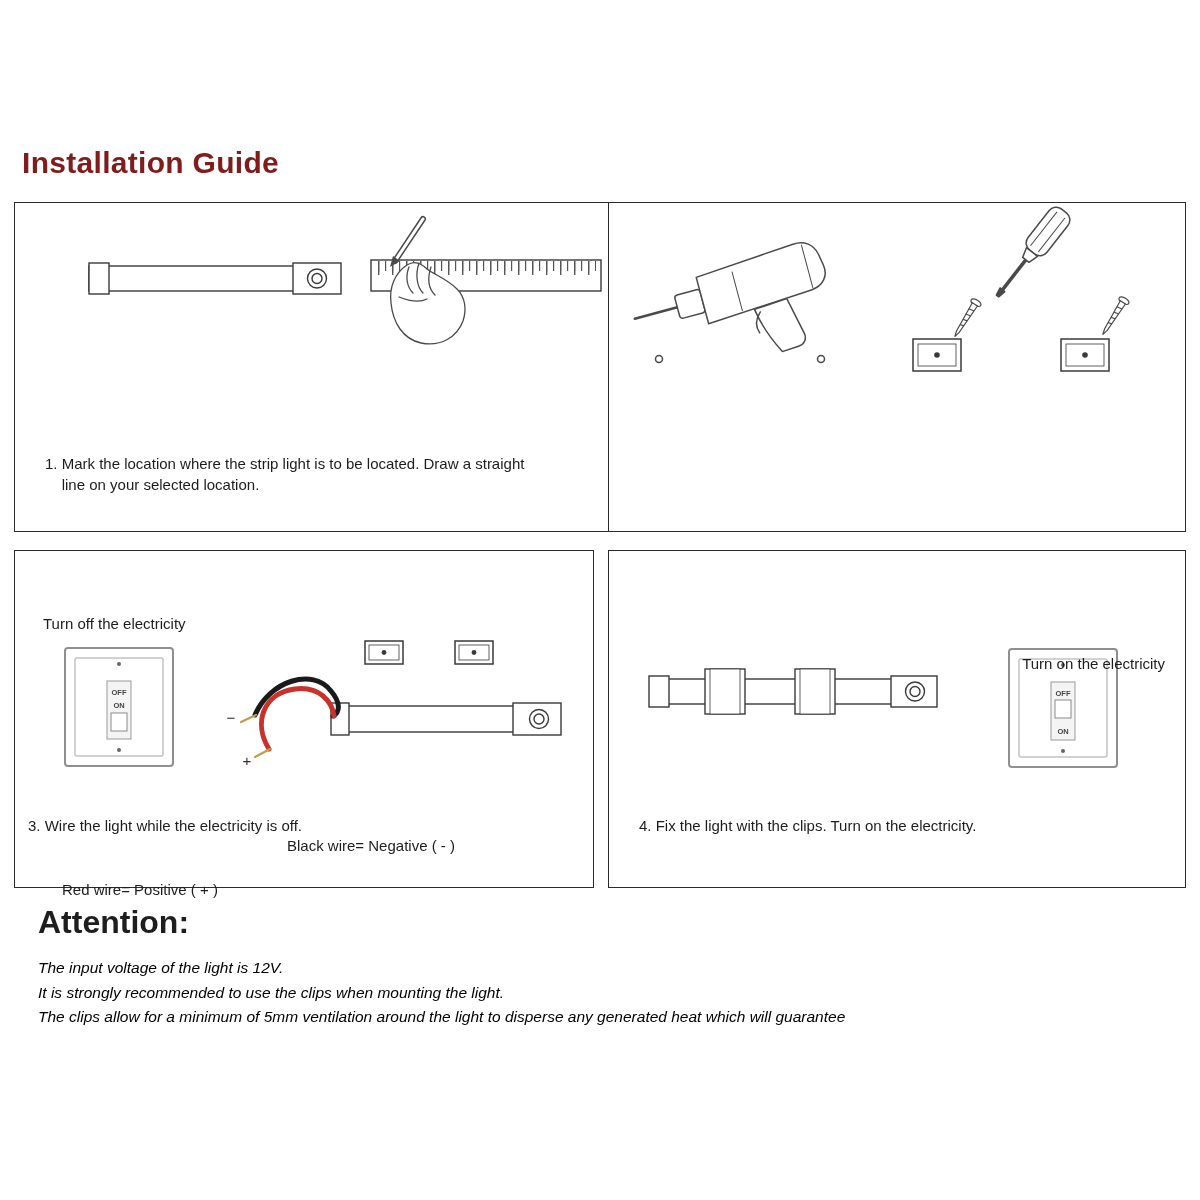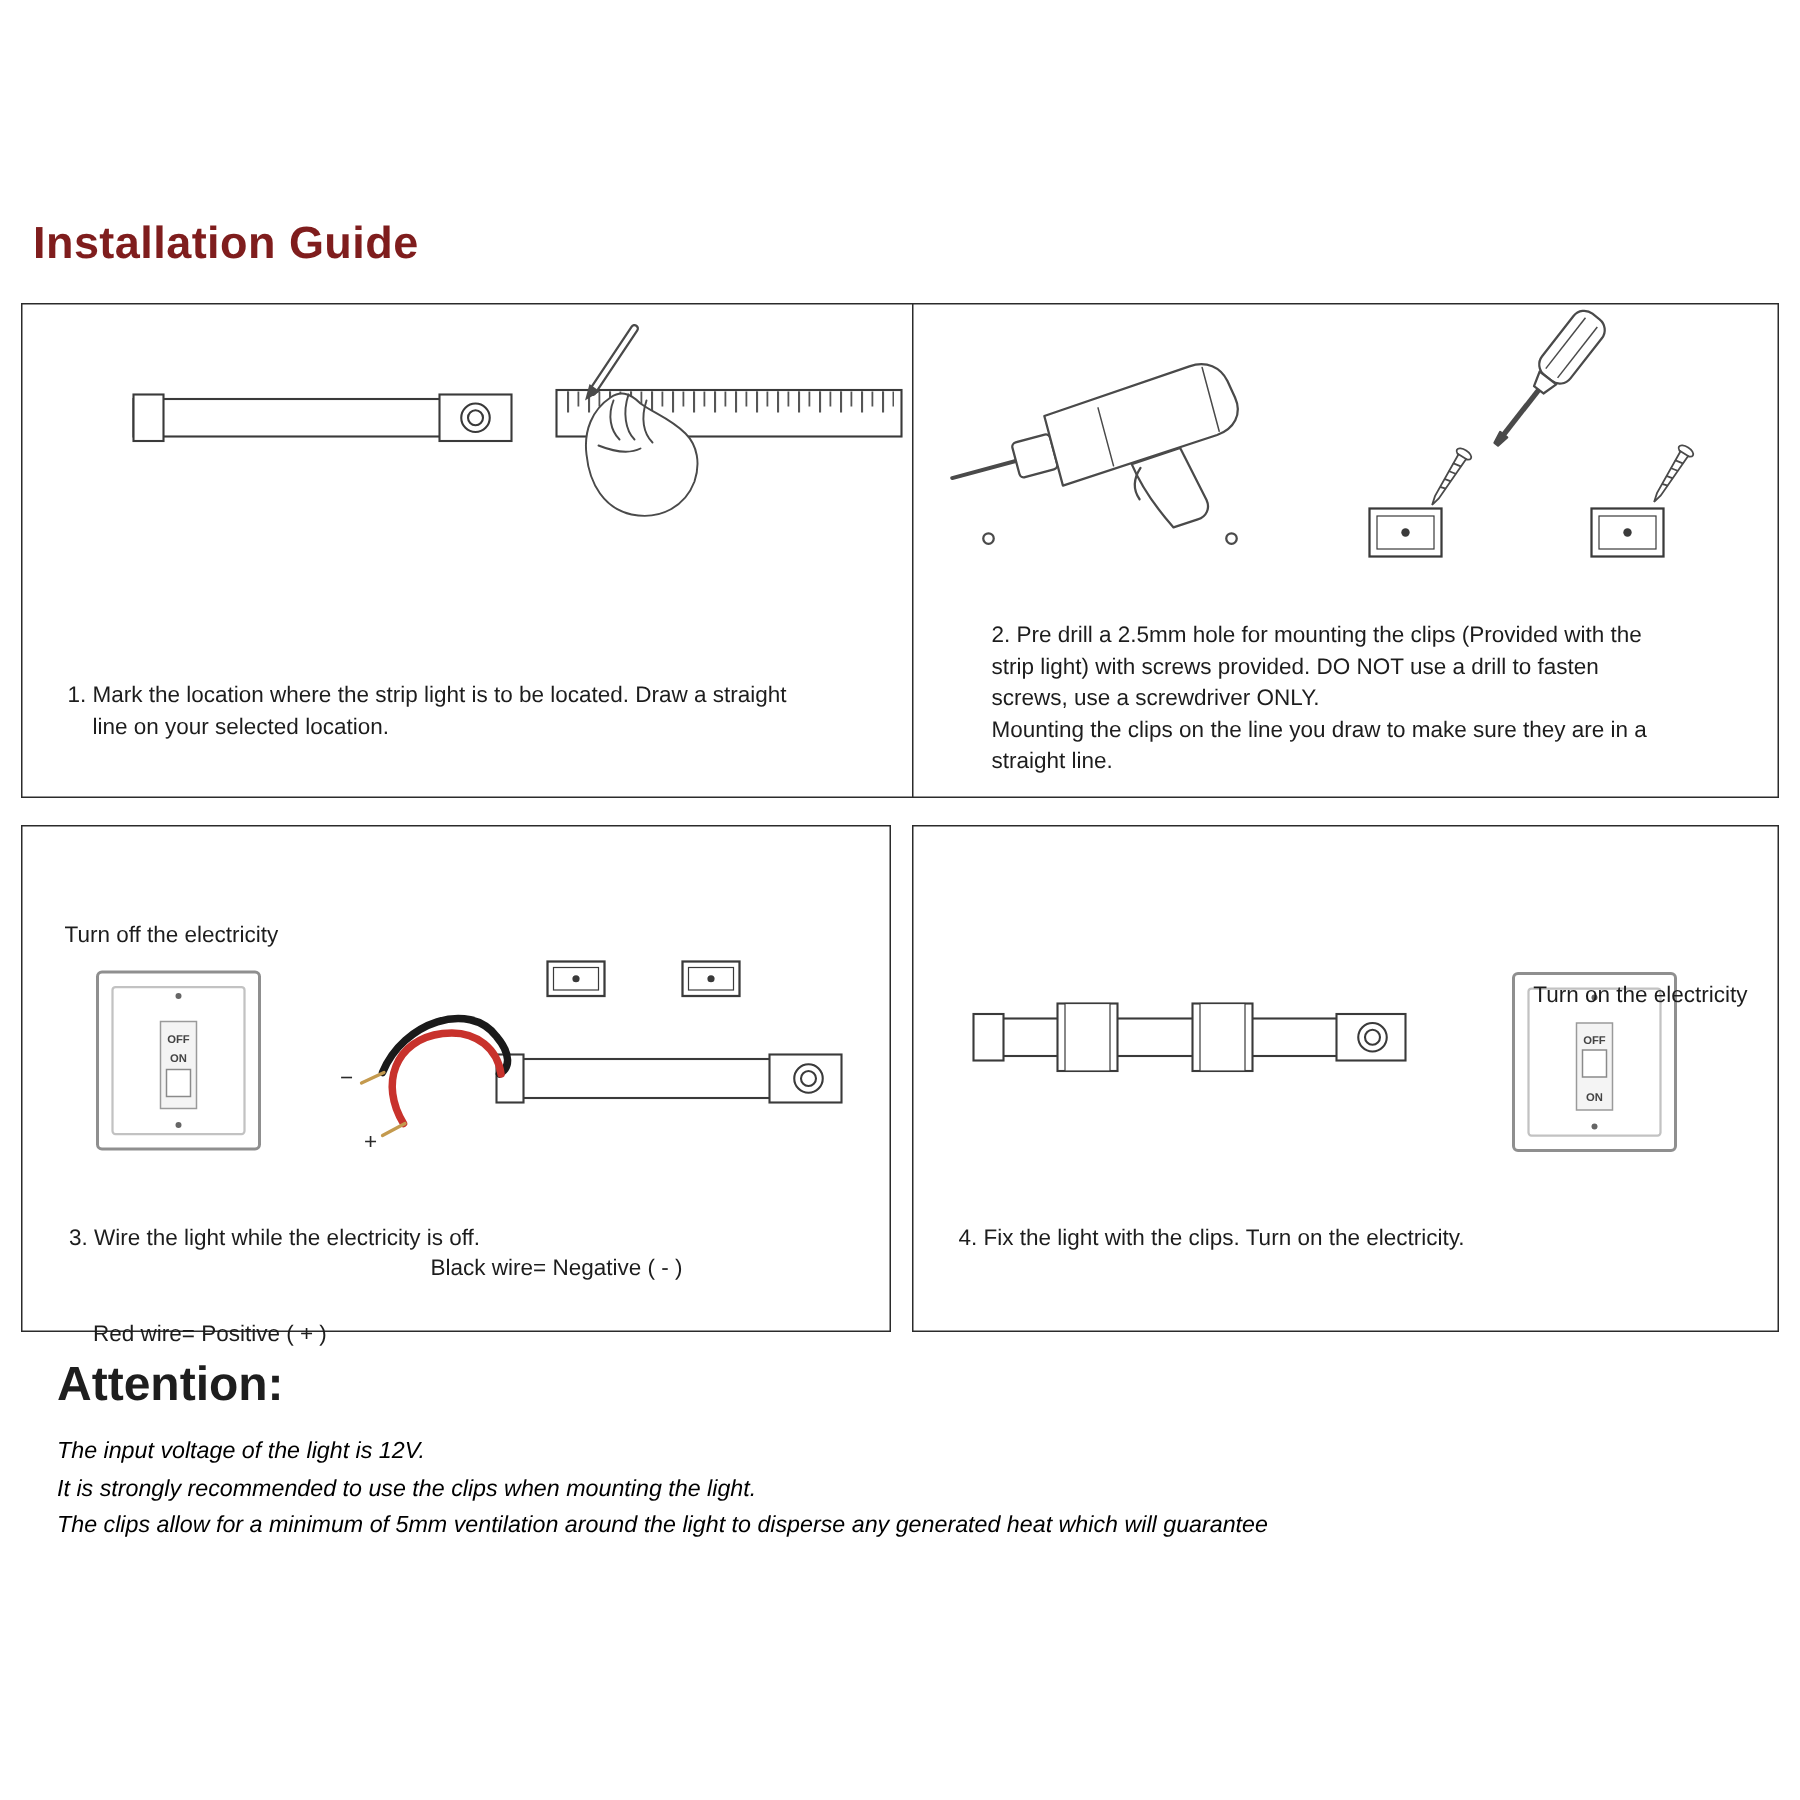--- a/index.html
+++ b/index.html
@@ -18,21 +18,21 @@
   #panel4 { left:608px; top:550px; width:578px; height:338px; }
 
   .panel svg { position:absolute; left:0; top:0; width:100%; height:100%; }
 
   .caption {
     position:absolute; font-size:15px; line-height:21px; color:#1d1d1d;
     white-space:pre-wrap;
   }
   #caption1 { left:30px; top:250px; }
   #caption2 { left:52px; top:210px; }
-  #caption3 { left:31px; top:264px;text-align:center; }
+  #caption3 { left:13px; top:264px;text-align:center; }
   #caption4 { left:30px; top:264px; }
 
   .power-label { position:absolute; font-size:15px; color:#1d1d1d; }
   #power-off-label { left:28px; top:64px; }
   #power-on-label  { right:20px; top:66px;margin-top:38px; }
 
   .legend { position:absolute; font-size:15px; color:#1d1d1d; top:286px; }
   #legend-red   { left:47px;margin-top:44px; }
   #legend-black { left:272px; }
 
@@ -134,25 +134,20 @@
       <rect x="304" y="136" width="48" height="32" stroke-width="1.5"></rect>
       <rect x="309" y="141" width="38" height="22" stroke-width="0.8"></rect>
       <circle cx="328" cy="152" r="2.8" fill="#3a3a3a" stroke="none"></circle>
     </g>
     <g fill="#ffffff" stroke="#3a3a3a">
       <rect x="452" y="136" width="48" height="32" stroke-width="1.5"></rect>
       <rect x="457" y="141" width="38" height="22" stroke-width="0.8"></rect>
       <circle cx="476" cy="152" r="2.8" fill="#3a3a3a" stroke="none"></circle>
     </g>
   </svg>
-  <div id="caption2" class="caption">2. Pre drill a 2.5mm hole for mounting the clips (Provided with the
-strip light) with screws provided. DO NOT use a drill to fasten
-screws, use a screwdriver ONLY.
-Mounting the clips on the line you draw to make sure they are in a
-straight line.</div>
 </div>
 
 <div id="panel3" class="panel">
   <svg viewBox="0 0 578 336">
 
     <g>
       <rect x="50" y="97" width="108" height="118" rx="3" fill="#ffffff" stroke="#8f8f8f" stroke-width="2"></rect>
       <rect x="60" y="107" width="88" height="98" rx="2" fill="#ffffff" stroke="#c2c2c2" stroke-width="1.5"></rect>
       <circle cx="104" cy="113" r="2" fill="#666666"></circle>
       <circle cx="104" cy="199" r="2" fill="#666666"></circle>

